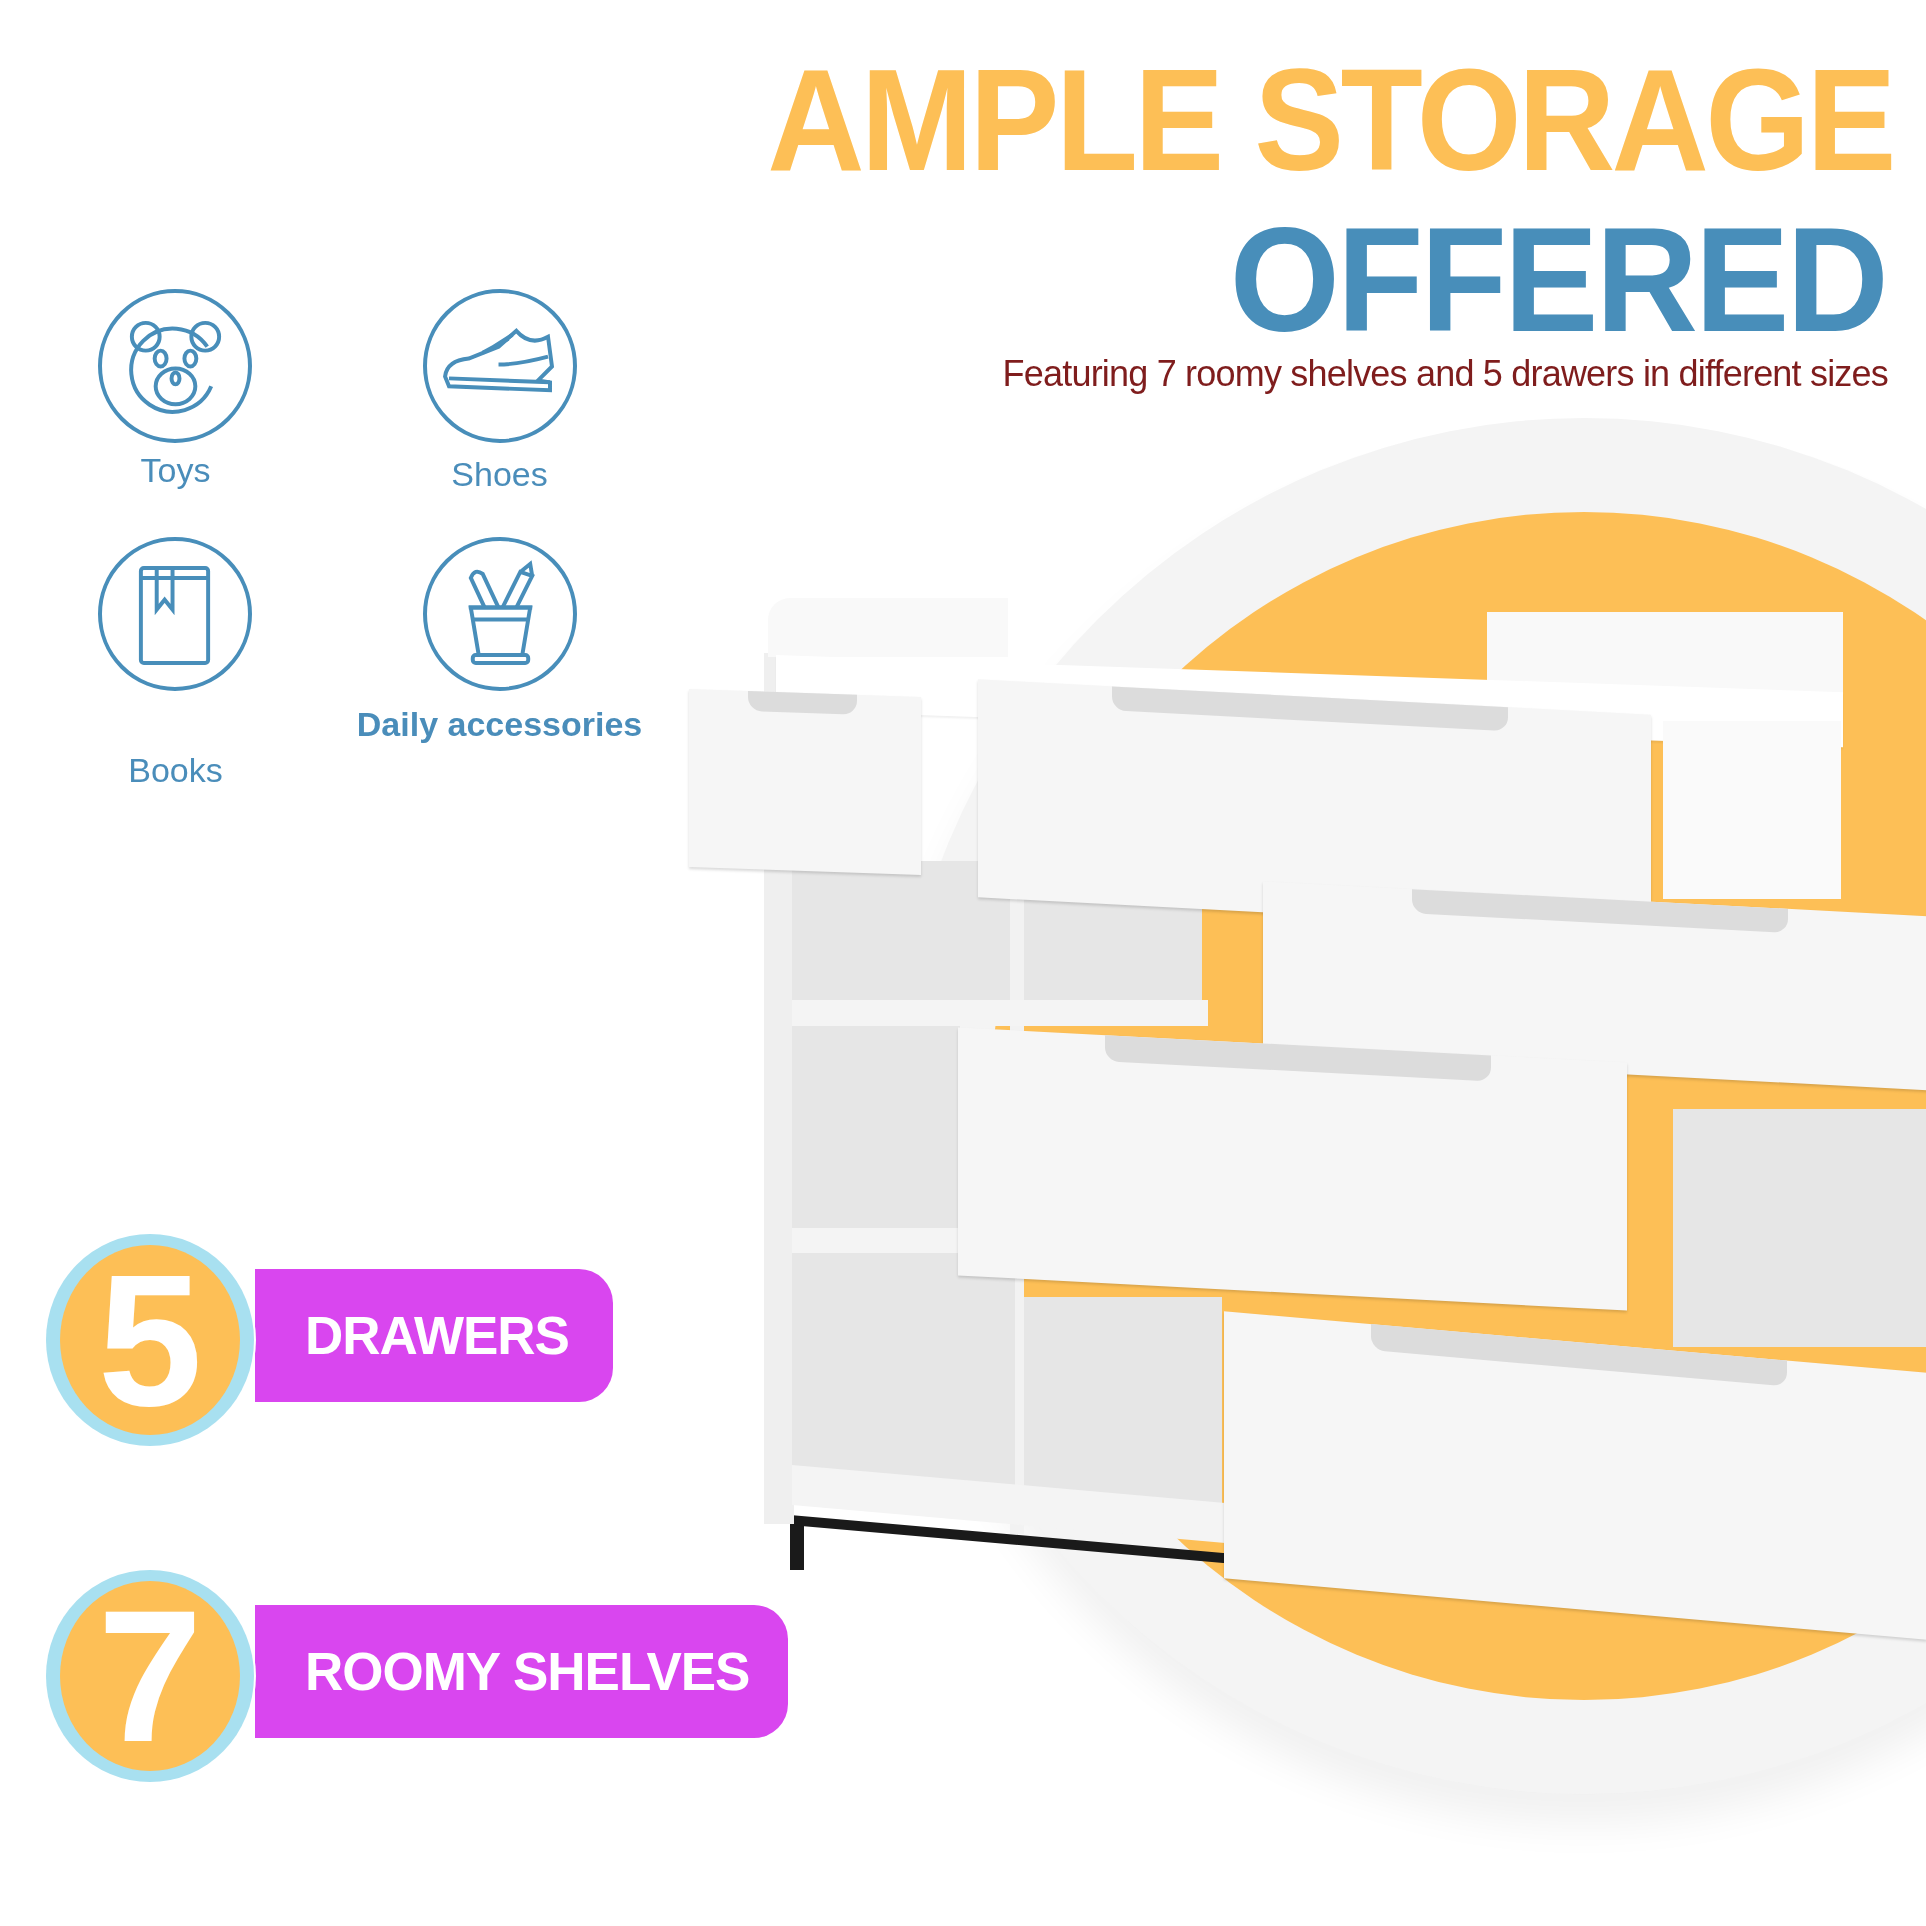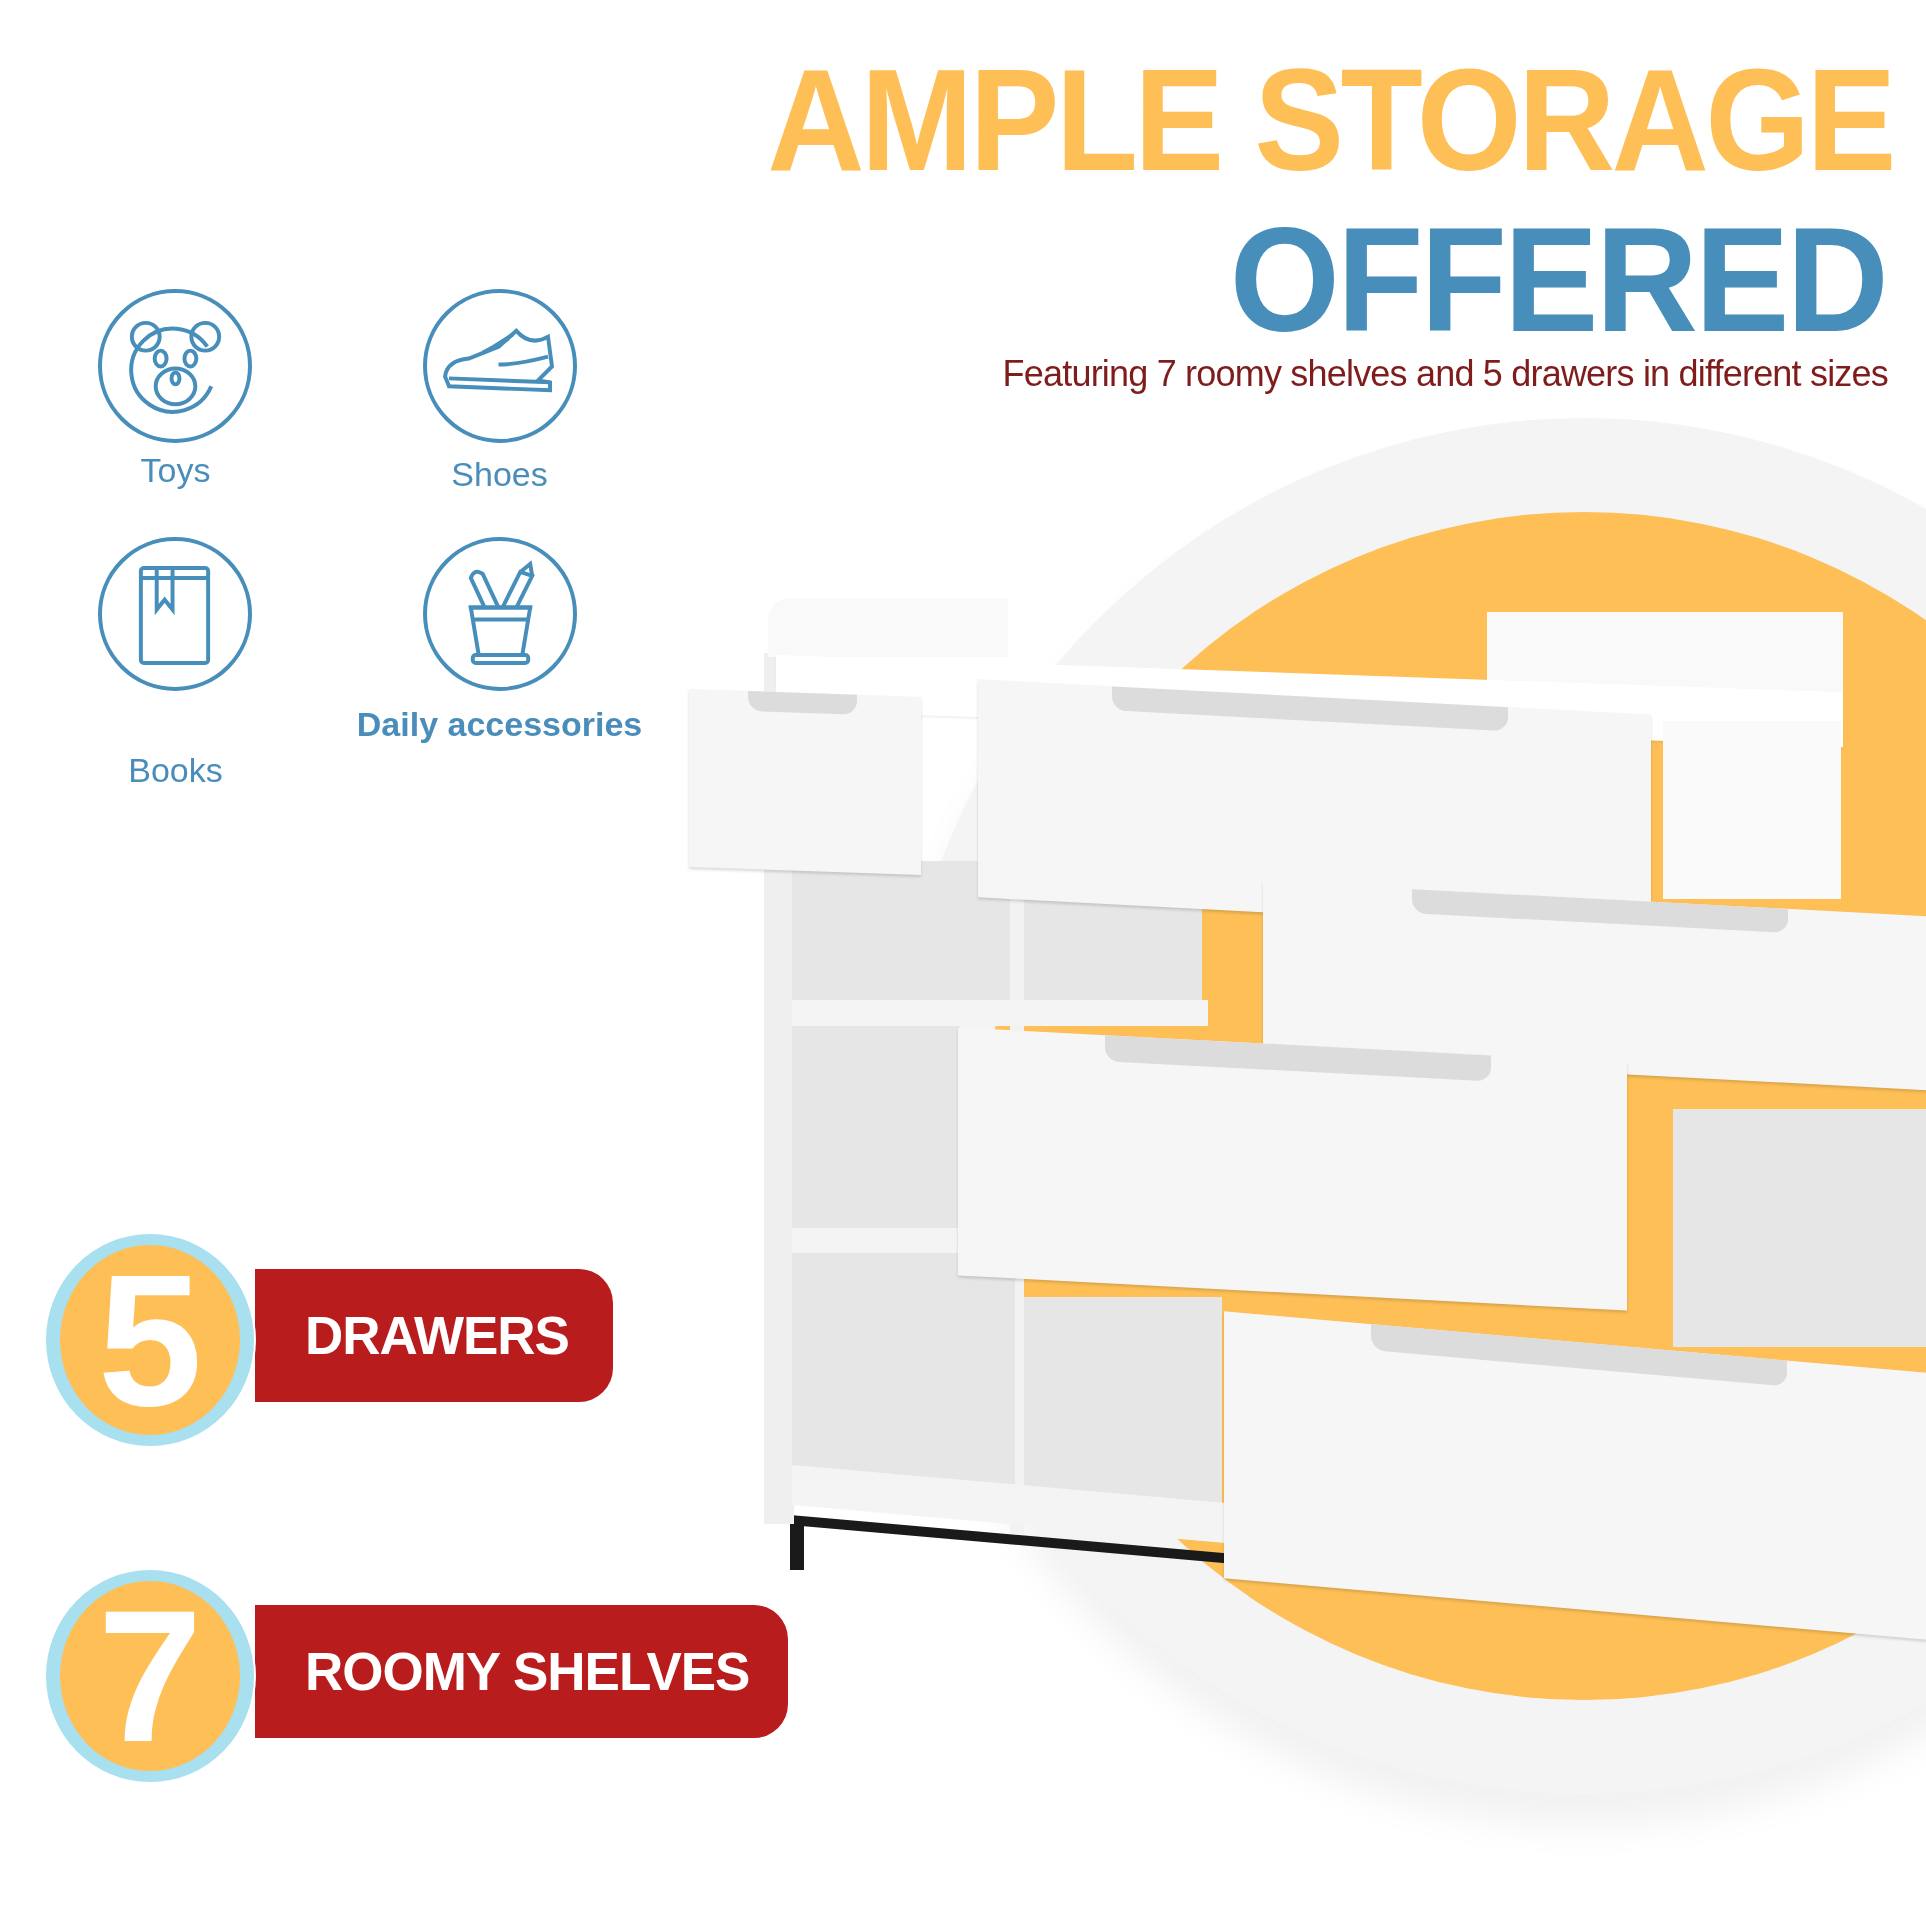--- a/index.html
+++ b/index.html
@@ -9,21 +9,21 @@
   .title2 { left:1168px; top:205px; width:718px; text-align:right; color:#488EBA; font-weight:700; font-size:149px; line-height:149px; letter-spacing:-3px; white-space:nowrap; transform:scaleX(0.95); transform-origin:right center; }
   .subtitle { left:891px; top:352px; width:997px; text-align:right; color:#7f1d1d; font-size:36px; line-height:44px; white-space:nowrap; letter-spacing:-0.8px; }
   .bg-ring { left:896px; top:418px; width:1376px; height:1376px; border-radius:50%; background:#f4f4f4; box-shadow:0 30px 40px rgba(0,0,0,0.06); }
   .bg-orange { left:990px; top:512px; width:1188px; height:1188px; border-radius:50%; background:#FDBF56; }
   .icon-circle { width:154px; height:154px; border:4px solid #488EBA; border-radius:50%; box-sizing:border-box; display:flex; align-items:center; justify-content:center; }
   .icon-label { color:#4A8DBA; font-size:34px; text-align:center; width:297px; white-space:nowrap; }
   .para { left:73px; top:906px; width:693px; color:#4A8DBA; font-size:36px; line-height:51px; letter-spacing:-0.6px; }
   .badge-circle { width:212px; height:212px; border-radius:50%; background:#ffffff; display:flex; align-items:center; justify-content:center; }
   .badge-ring { width:208px; height:212px; border-radius:50%; background:#A8E0F0; display:flex; align-items:center; justify-content:center; }
   .badge-inner { width:180px; height:190px; border-radius:50%; background:#FDBF56; display:flex; align-items:center; justify-content:center; color:#ffffff; font-weight:700; font-size:188px; line-height:188px; }
-  .badge-bar { background:#b91c1c; border-radius:0 34px 34px 0; color:#ffffff; font-weight:700; font-size:53px; display:flex; align-items:center; padding-left:50px; box-sizing:border-box; white-space:nowrap; letter-spacing:-1px; }
+  .badge-bar { background:#d946ef; border-radius:0 34px 34px 0; color:#ffffff; font-weight:700; font-size:53px; display:flex; align-items:center; padding-left:50px; box-sizing:border-box; white-space:nowrap; letter-spacing:-1px; }
   
   .panel { position:absolute; background:#f7f7f7; }
   .shade { background:#e6e6e6; }
   .drawer { position:absolute; background:#f6f6f6; box-shadow:0 2px 3px rgba(0,0,0,0.15); }
   .notch { position:absolute; background:#dcdcdc; border-radius:0 0 14px 14px; }
   .leg { position:absolute; background:#1a1a1a; }
 </style>
 </head>
 <body>
 

